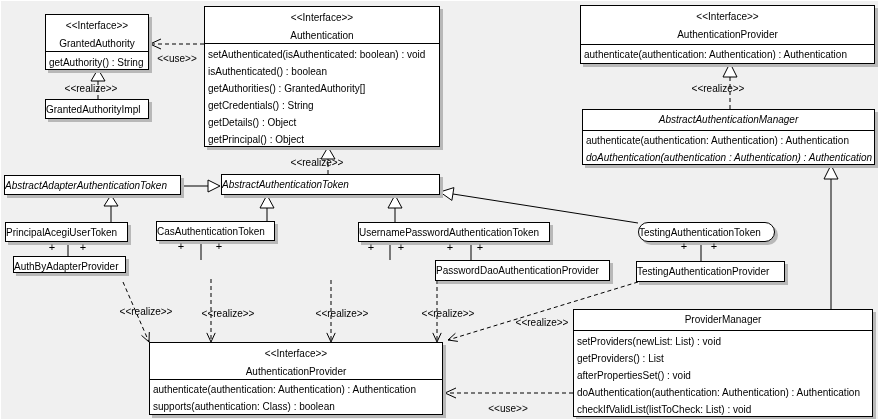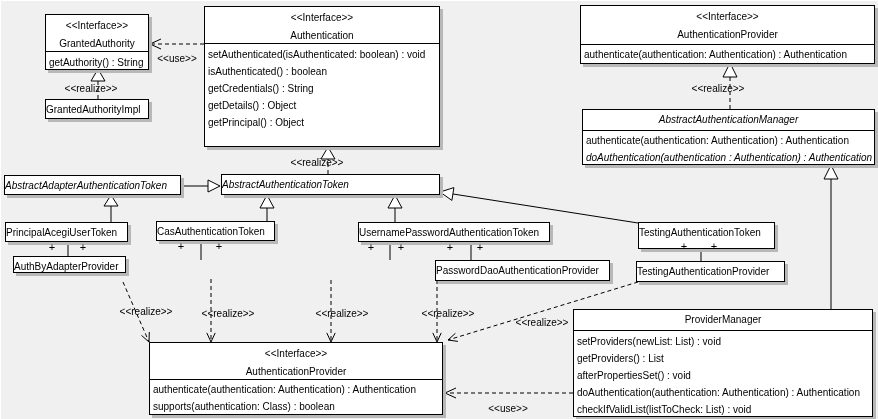--- a/index.html
+++ b/index.html
@@ -120,20 +120,21 @@
   </div>
 
   <div class="cls" style="left:203px;top:5px;width:236px;height:141px;">
     <div class="hd sep" style="height:36px;">
       <div class="stereo">&lt;&lt;Interface&gt;&gt;</div>
       <div class="cname">Authentication</div>
     </div>
     <div class="meths">
       <div class="mrow">setAuthenticated(isAuthenticated: boolean) : void</div>
       <div class="mrow">isAuthenticated() : boolean</div>
+      <div class="mrow">getAuthorities() : GrantedAuthority[]</div>
       <div class="mrow">getCredentials() : String</div>
       <div class="mrow">getDetails() : Object</div>
       <div class="mrow">getPrincipal() : Object</div>
     </div>
   </div>
 
   <div class="cls" style="left:579px;top:4px;width:295px;height:59px;">
     <div class="hd sep" style="height:38px;">
       <div class="stereo">&lt;&lt;Interface&gt;&gt;</div>
       <div class="cname">AuthenticationProvider</div>
@@ -164,21 +165,21 @@
   </div>
 
   <div class="cls" style="left:155px;top:220px;width:119px;height:20px;">
     <div class="one">CasAuthenticationToken</div>
   </div>
 
   <div class="cls" style="left:357px;top:221px;width:192px;height:20px;">
     <div class="one">UsernamePasswordAuthenticationToken</div>
   </div>
 
-  <div class="cls" style="left:637px;top:221px;width:137px;height:27px;">
+  <div class="cls" style="left:637px;top:221px;width:137px;height:20px;border-radius:10px;">
     <div class="one">TestingAuthenticationToken</div>
   </div>
 
   <div class="cls" style="left:12px;top:255px;width:113px;height:17px;">
     <div class="one">AuthByAdapterProvider</div>
   </div>
 
 
 
   <div class="cls" style="left:434px;top:259px;width:175px;height:21px;">

